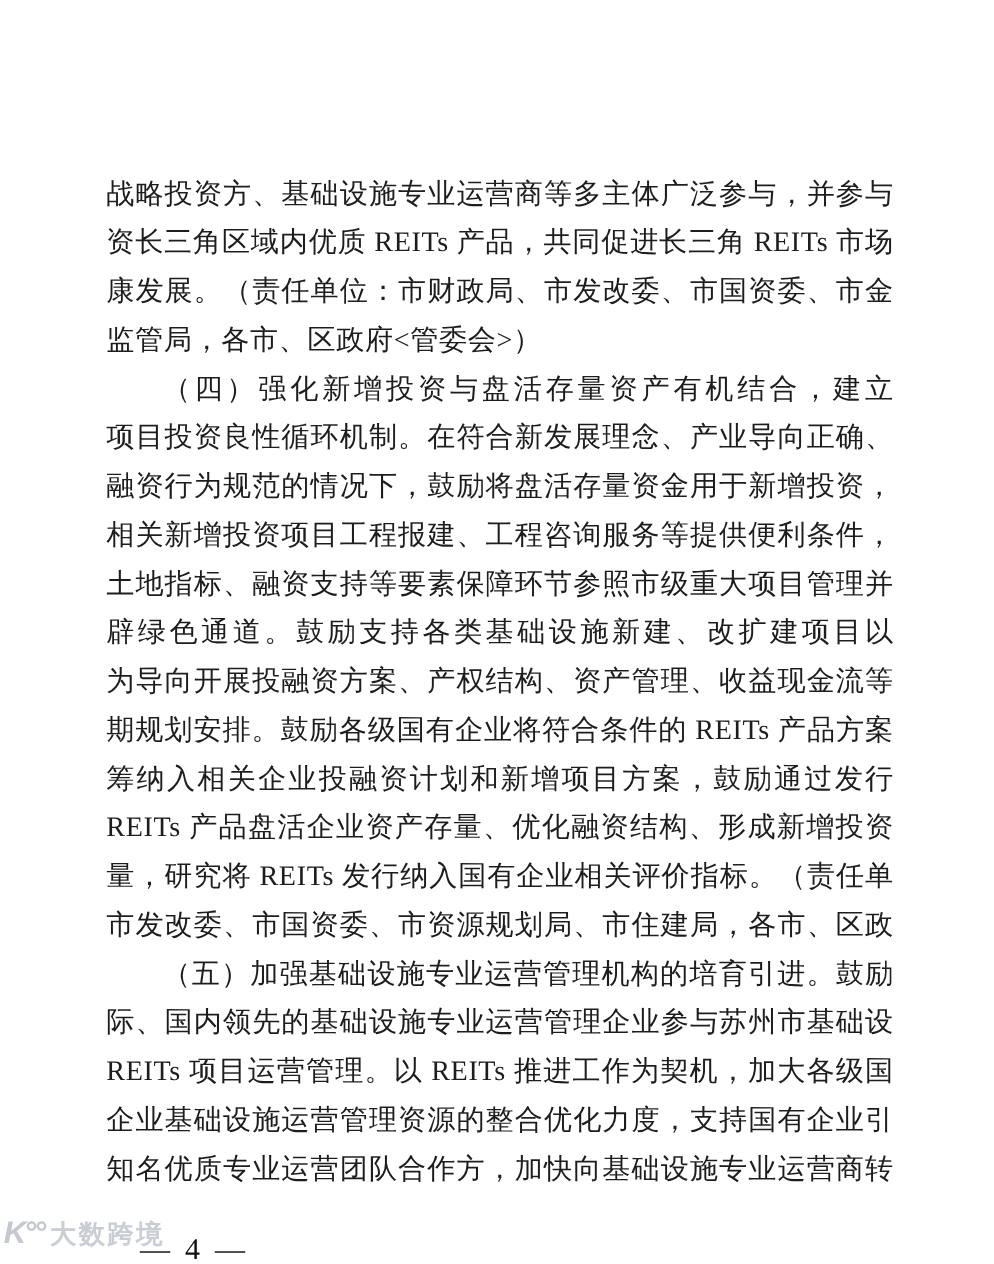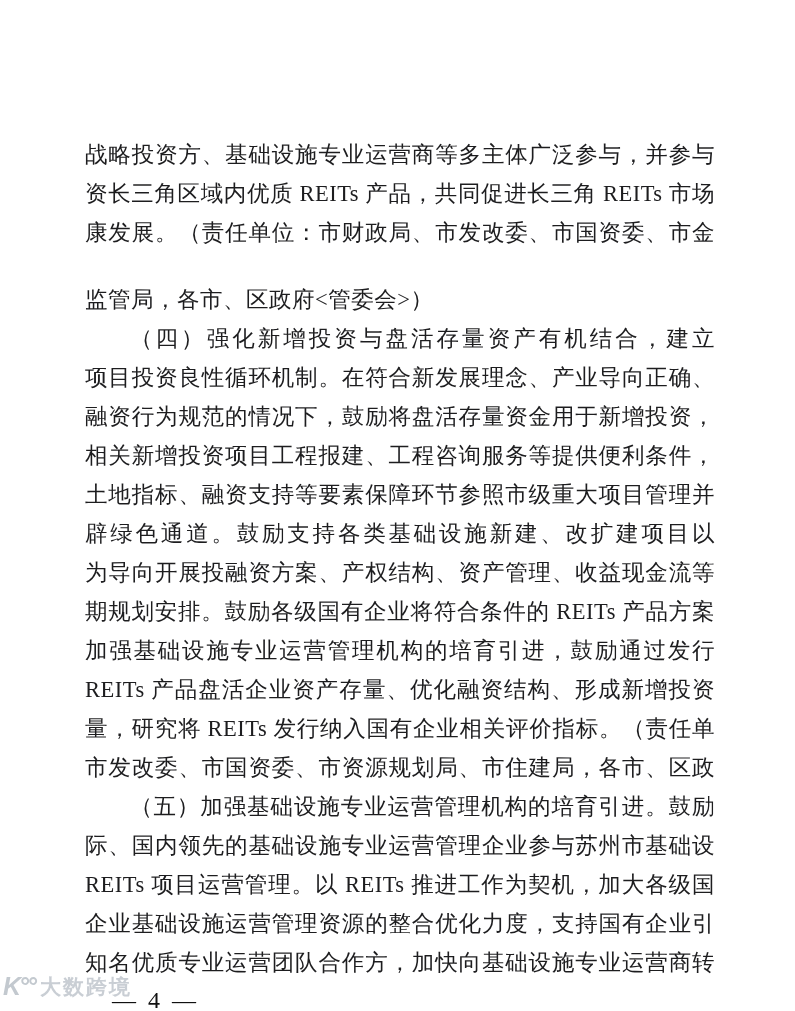--- a/index.html
+++ b/index.html
@@ -19,21 +19,20 @@
     letter-spacing:0.5px;
   }
   .line {
     height:39px;
     overflow:hidden;
     text-align:justify;
     text-align-last:justify;
   }
   .line.short {
     text-align-last:left;
-    margin-top:28px;
   }
   .line.indent {
     text-indent:45px;
   }
   .page-number {
     position:absolute;
     left:112px; top:987px;
     font-size:24px;
     letter-spacing:3px;
     color:#111;
@@ -71,21 +70,21 @@
     <div class="line">康发展。（责任单位：市财政局、市发改委、市国资委、市金融</div>
     <div class="line short">监管局，各市、区政府&lt;管委会&gt;）</div>
     <div class="line indent">（四）强化新增投资与盘活存量资产有机结合，建立 REITs</div>
     <div class="line">项目投资良性循环机制。在符合新发展理念、产业导向正确、投</div>
     <div class="line">融资行为规范的情况下，鼓励将盘活存量资金用于新增投资，为</div>
     <div class="line">相关新增投资项目工程报建、工程咨询服务等提供便利条件，在</div>
     <div class="line">土地指标、融资支持等要素保障环节参照市级重大项目管理并开</div>
     <div class="line">辟绿色通道。鼓励支持各类基础设施新建、改扩建项目以 REITs</div>
     <div class="line">为导向开展投融资方案、产权结构、资产管理、收益现金流等前</div>
     <div class="line">期规划安排。鼓励各级国有企业将符合条件的 REITs 产品方案统</div>
-    <div class="line">加强基础设施专业运营管理机构的培育引进，鼓励通过发行</div>
+    <div class="line">筹纳入相关企业投融资计划和新增项目方案，鼓励通过发行</div>
     <div class="line">REITs 产品盘活企业资产存量、优化融资结构、形成新增投资流</div>
     <div class="line">量，研究将 REITs 发行纳入国有企业相关评价指标。（责任单位：</div>
     <div class="line">市发改委、市国资委、市资源规划局、市住建局，各市、区政府</div>
     <div class="line indent">（五）加强基础设施专业运营管理机构的培育引进。鼓励国</div>
     <div class="line">际、国内领先的基础设施专业运营管理企业参与苏州市基础设施</div>
     <div class="line">REITs 项目运营管理。以 REITs 推进工作为契机，加大各级国有</div>
     <div class="line">企业基础设施运营管理资源的整合优化力度，支持国有企业引入</div>
     <div class="line">知名优质专业运营团队合作方，加快向基础设施专业运营商转型，</div>
   </div>
 

